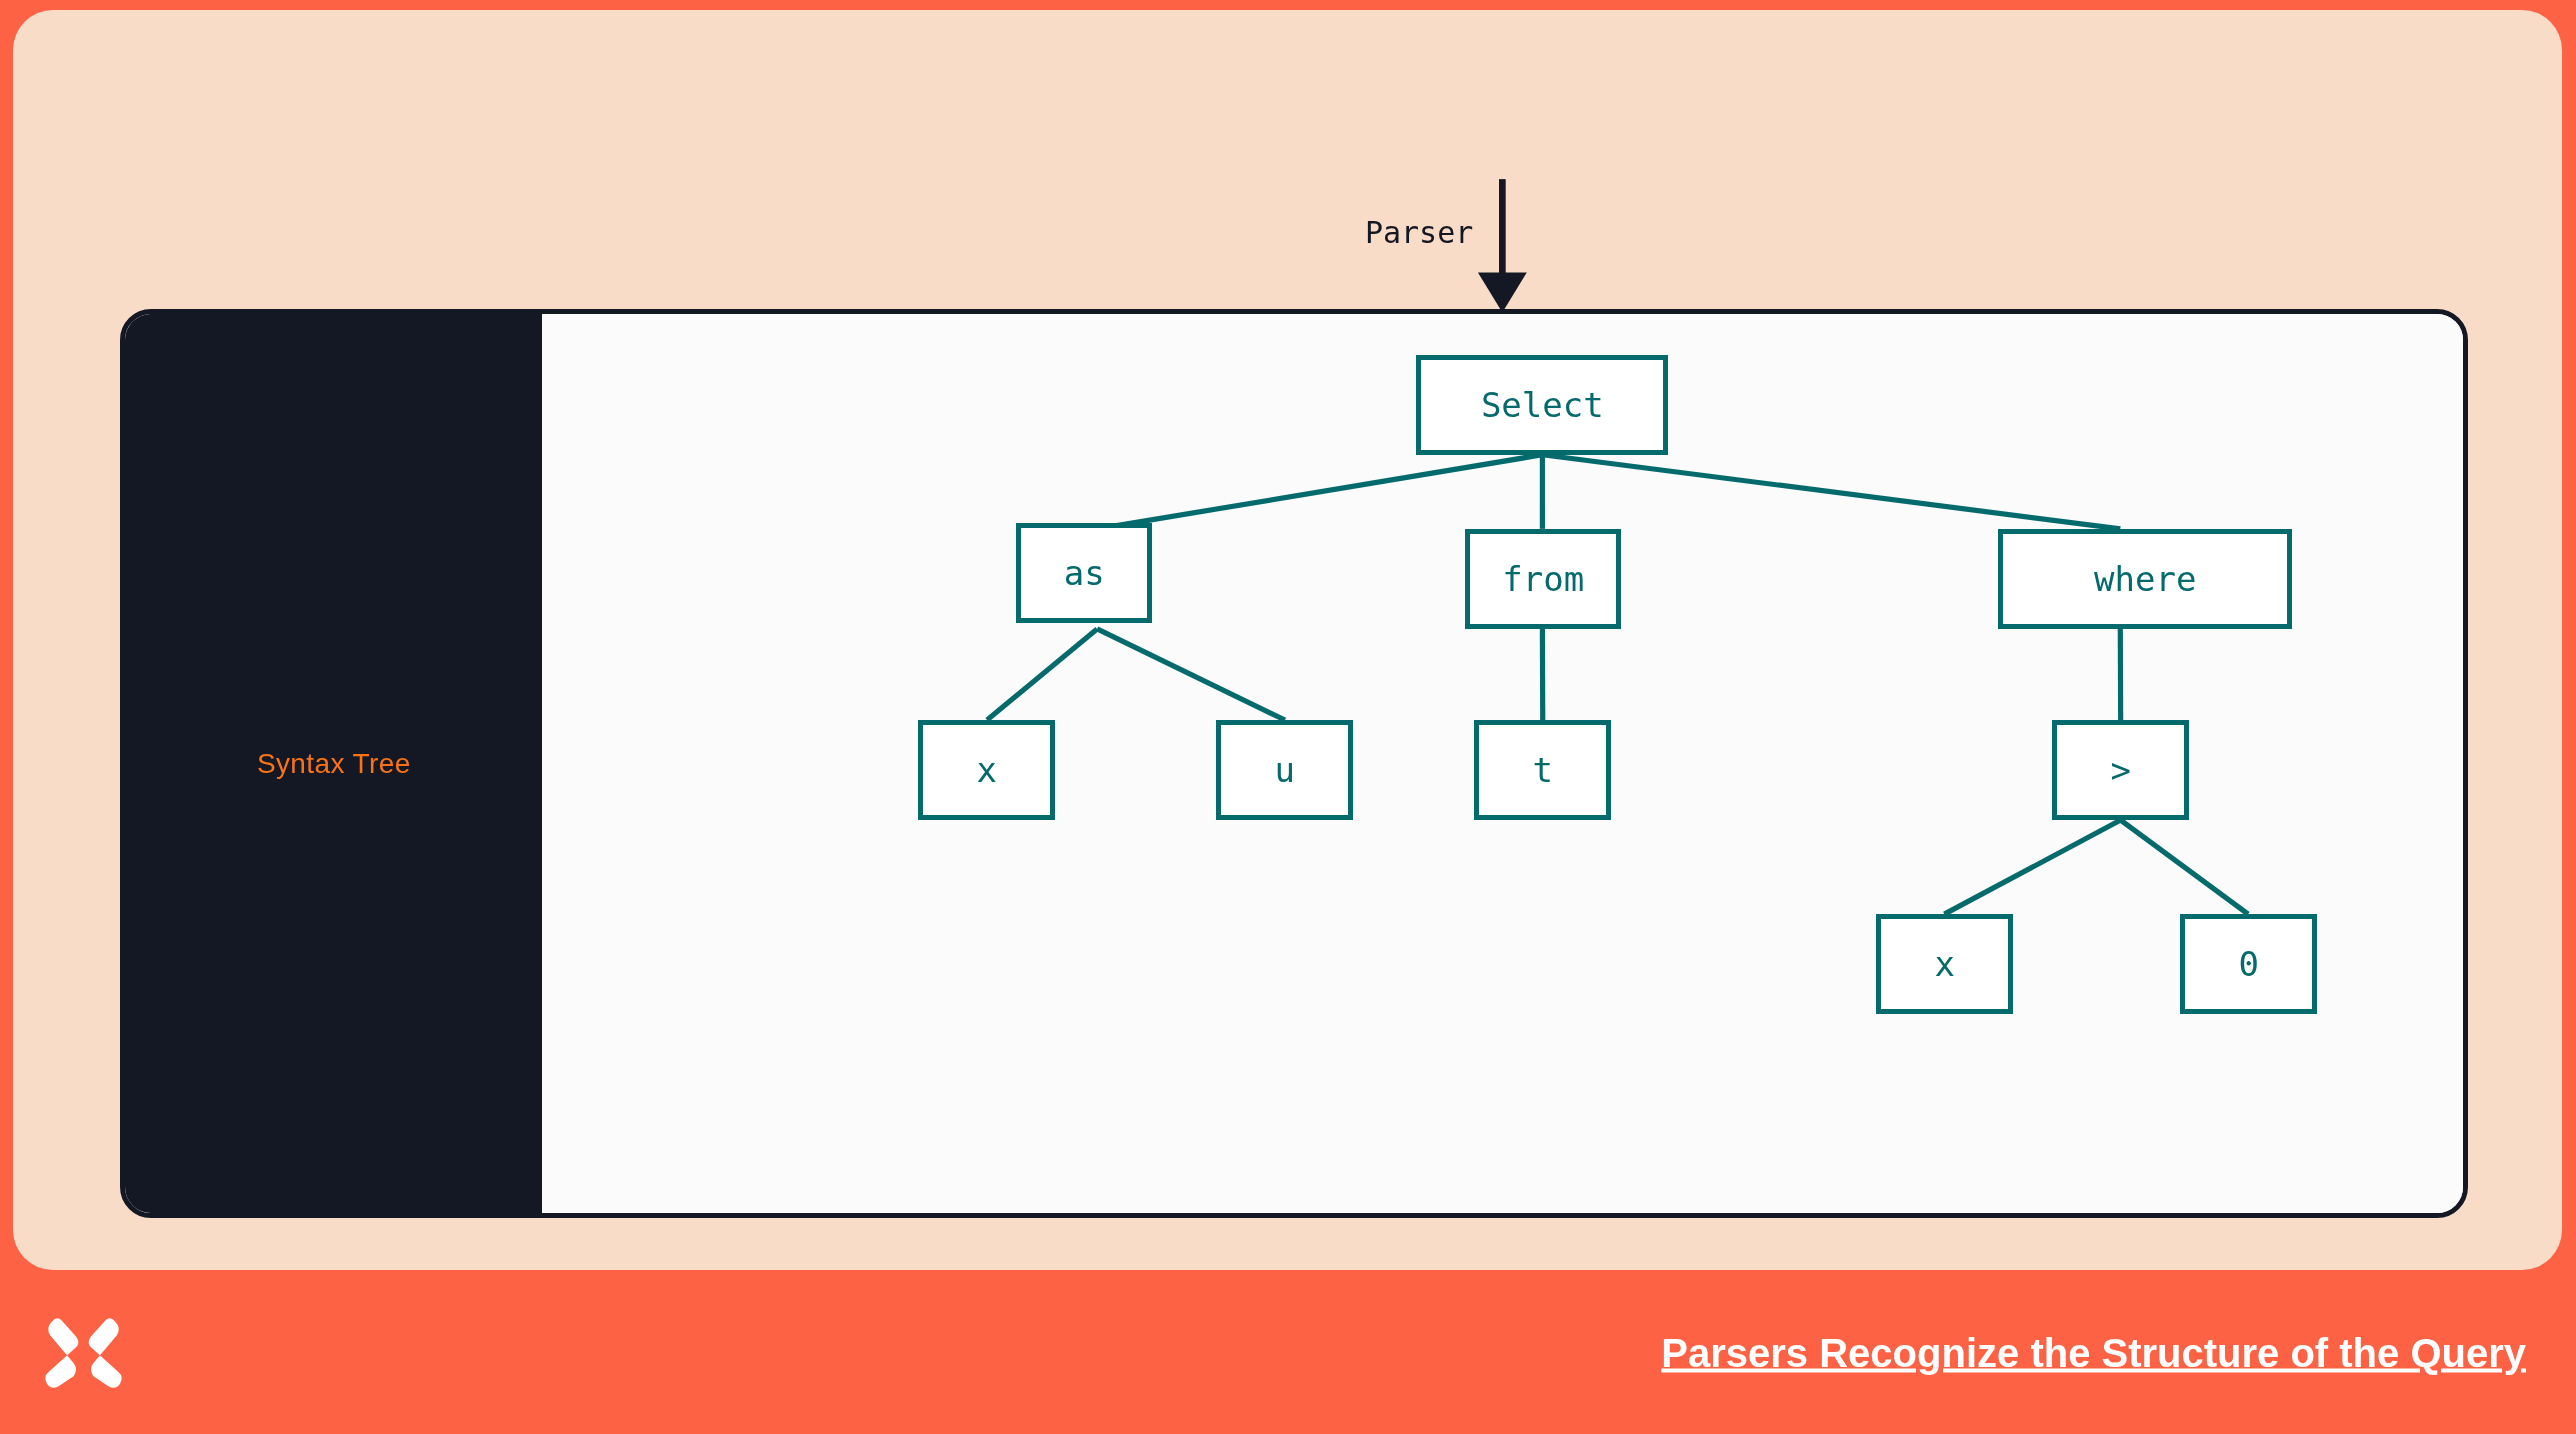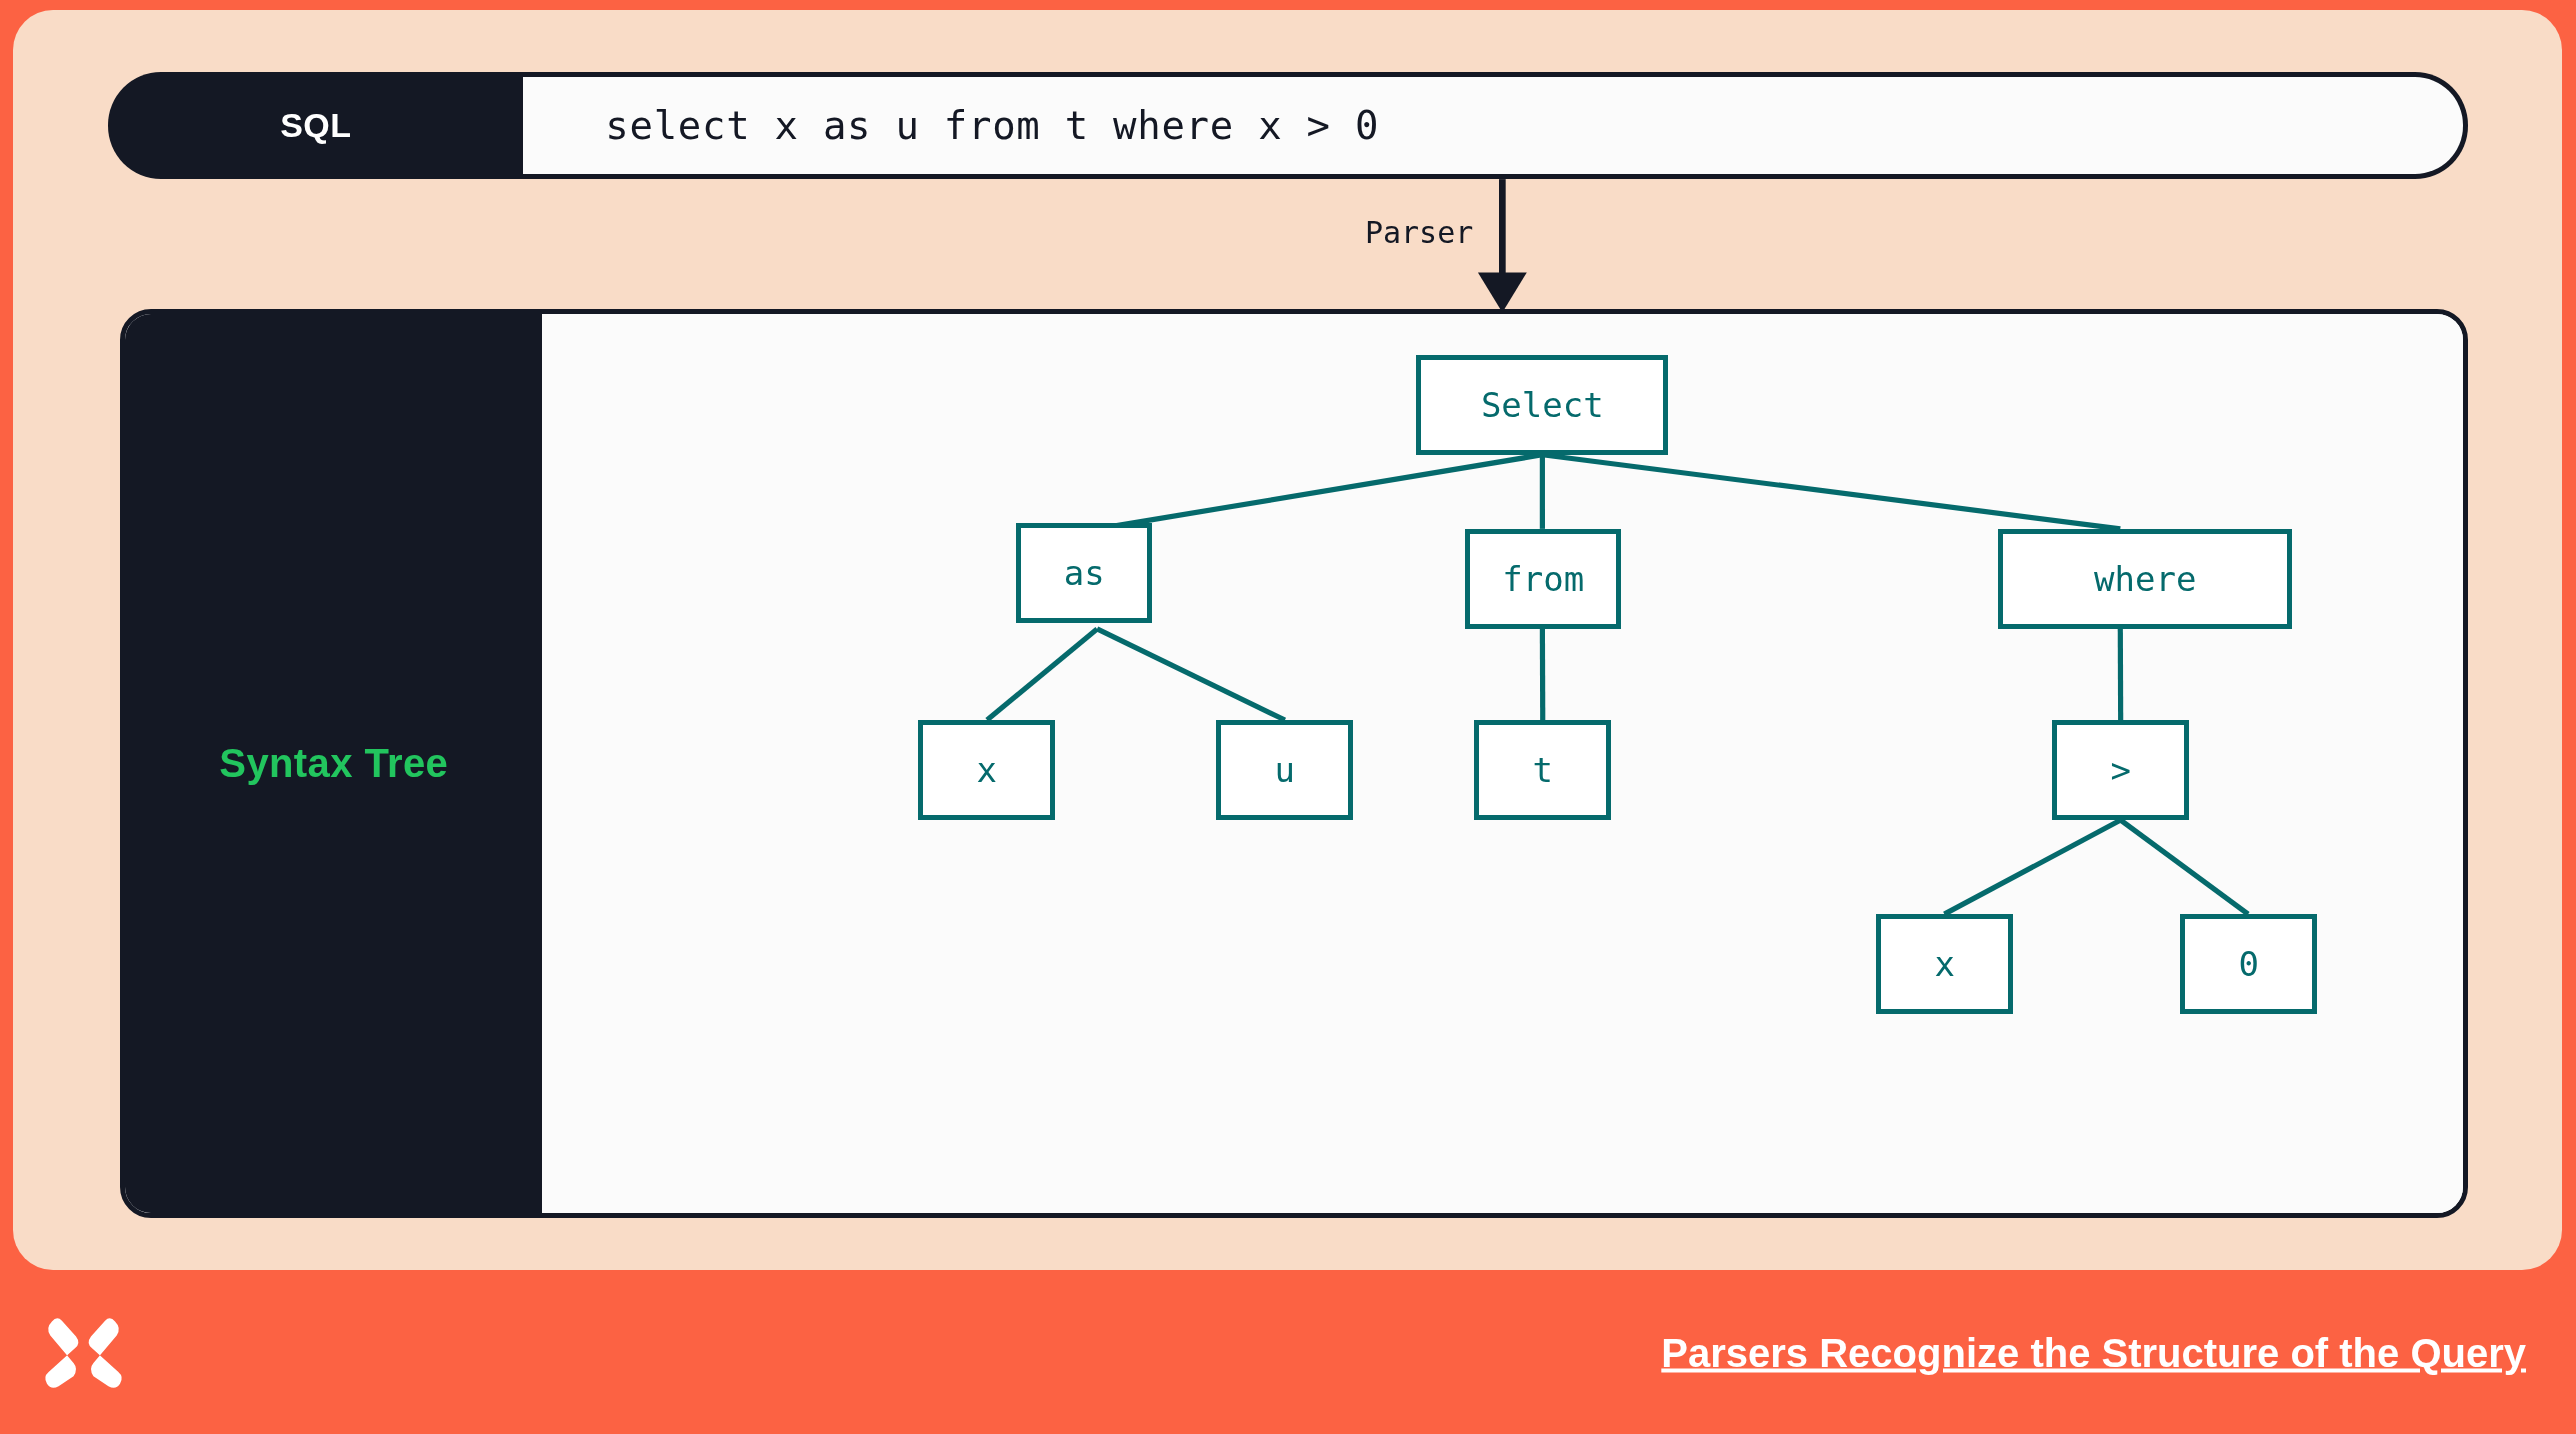--- a/index.html
+++ b/index.html
@@ -116,23 +116,23 @@
     left: 0;
     top: 0;
     width: 417px;
     height: 100%;
     background: #141824;
     display: flex;
     align-items: center;
     justify-content: center;
   }
   .tree-sidebar span {
-    color: #22c55e;
-    font-size: 40px;
-    font-weight: 700;
+    color: #f97316;
+    font-size: 28px;
+    font-weight: 400;
     letter-spacing: 0.4px;
   }
 
   .tree-canvas {
     position: absolute;
     left: 417px;
     top: 0;
     right: 0;
     bottom: 0;
     background: #FBFBFB;
@@ -188,28 +188,20 @@
     height: 83px;
   }
 </style>
 </head>
 <body>
 
 <div id="stage">
 
   <div class="card">
 
-    <div class="sql-row">
-      <div class="sql-label">
-        <span>SQL</span>
-      </div>
-      <div class="sql-value">
-        <span>select x as u from t where x &gt; 0</span>
-      </div>
-    </div>
 
     <div class="parser-arrow">
       <div class="parser-label">Parser</div>
       <svg width="311" height="135" viewBox="0 0 420 182">
         <line x1="330" y1="0" x2="330" y2="138" stroke="#141824" stroke-width="9"></line>
         <polygon points="330,180 297,126 363,126" fill="#141824"></polygon>
       </svg>
     </div>
 
     <div class="tree-panel">

